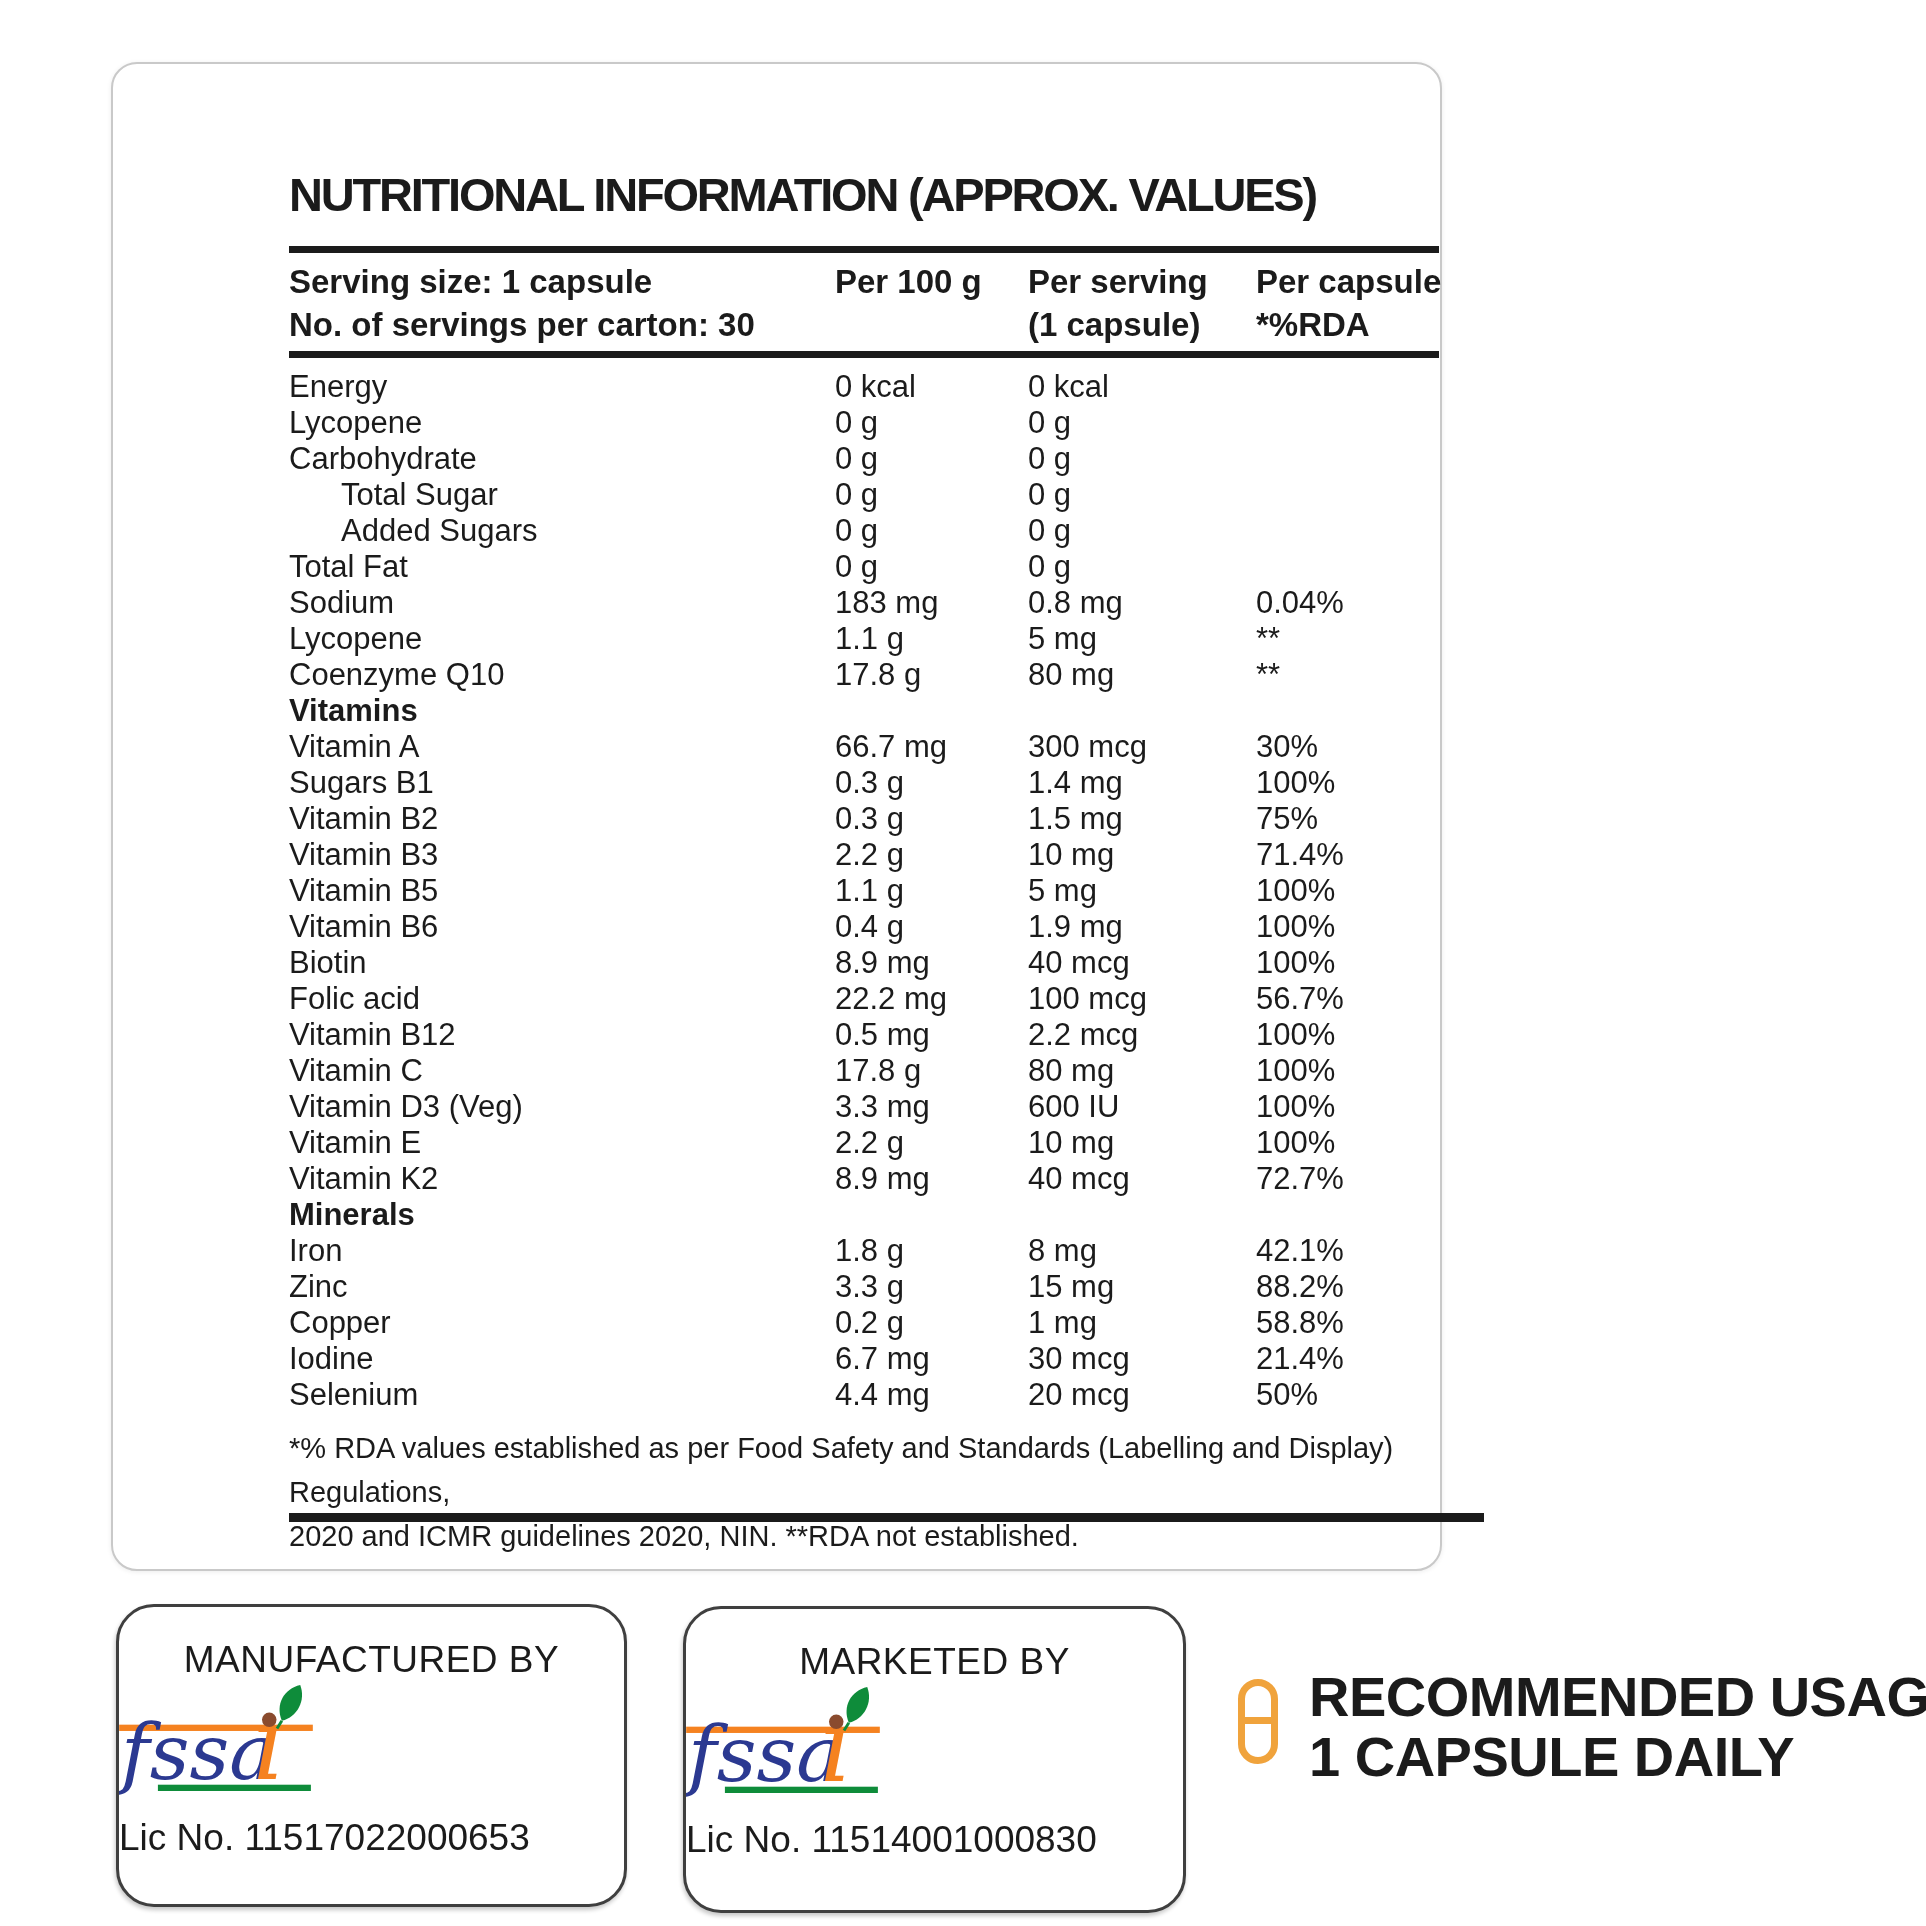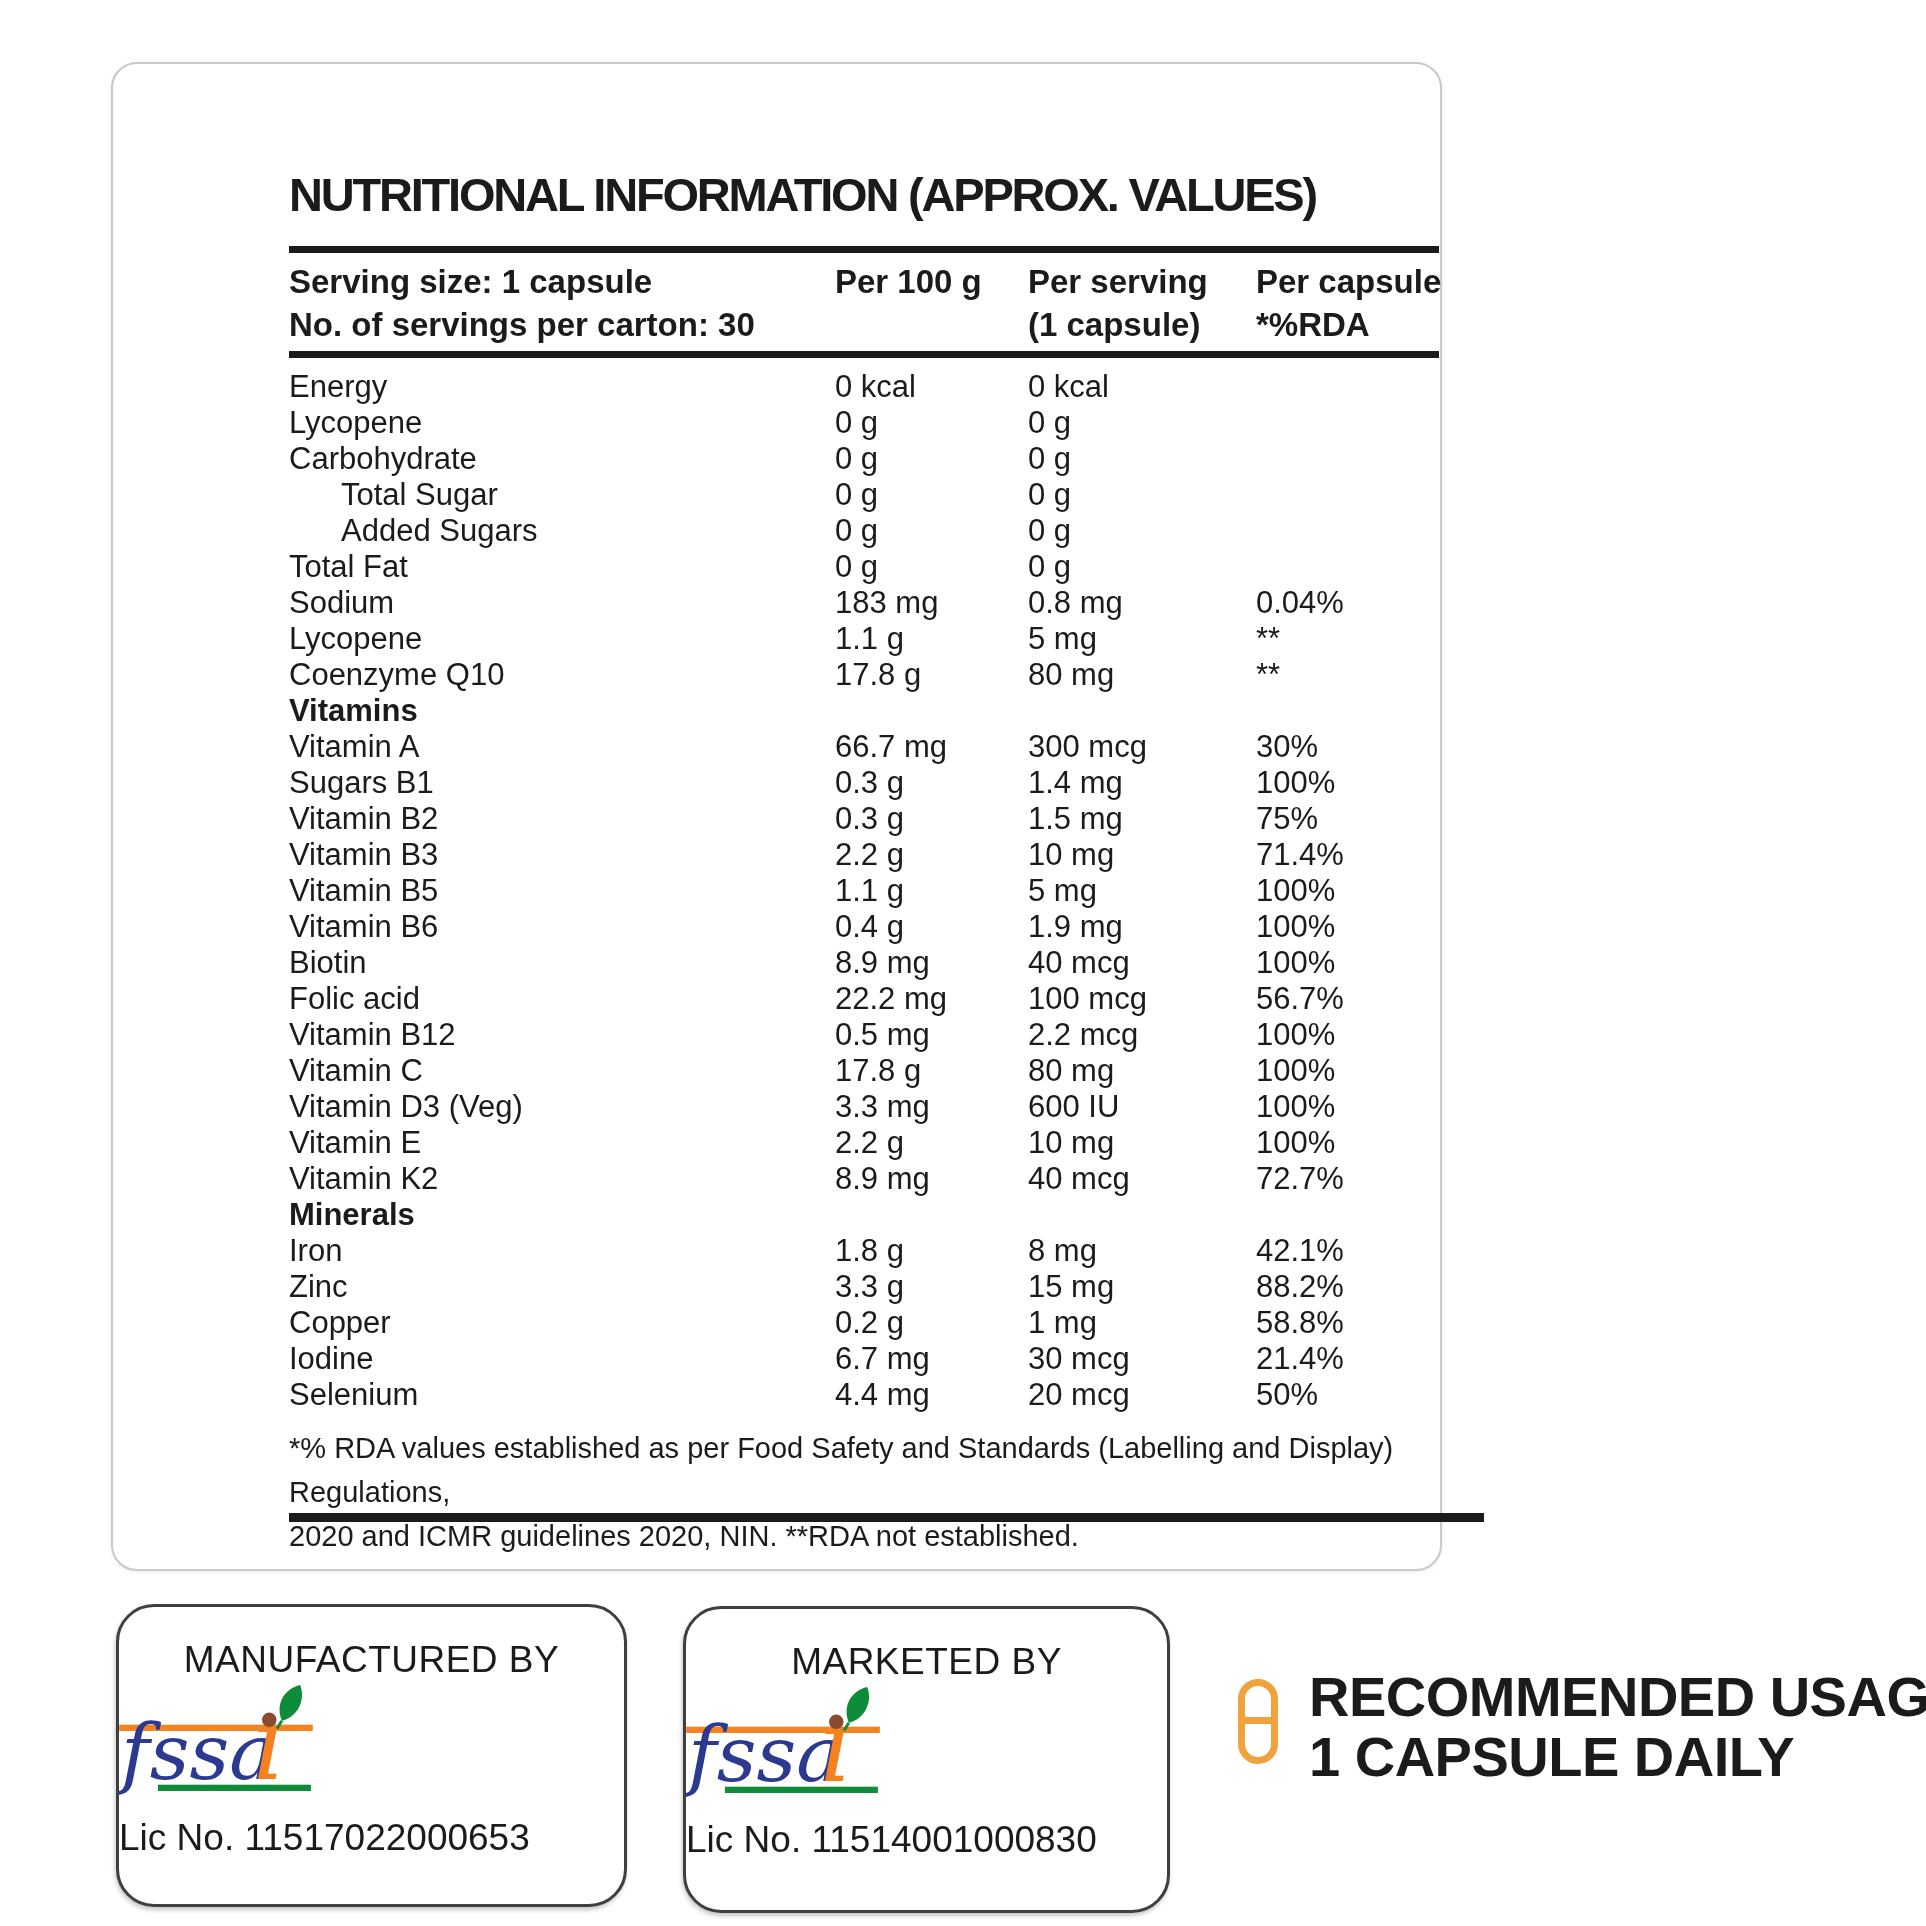--- a/index.html
+++ b/index.html
@@ -28,21 +28,21 @@
   .row .indent{padding-left:52px;}
   .row.section .c{font-weight:bold;}
 
   .footnote{position:absolute;left:176px;top:1362px;width:1218px;font-size:29px;
             line-height:44px;font-weight:400;}
 
   
   .lic-box{position:absolute;background:#ffffff;border:3px solid #3f3f3f;border-radius:38px;
            box-shadow:-1px 3px 4px rgba(0,0,0,0.22);}
   .box1{left:116px;top:1584px;width:505px;height:297px;}
-  .box2{left:683px;top:1586px;width:481px;height:301px;}
+  .box2{left:683px;top:1586px;width:481px;height:301px;padding-left:16px;}
   .box-label{position:absolute;top:32px;left:0;width:100%;text-align:center;
              font-size:37px;letter-spacing:0.5px;white-space:nowrap;}
   .logo-wrap{position:absolute;top:77px;left:0;width:100%;display:flex;}
   .fssai-svg{width:194px;height:122px;}
   .fssai-text-main{font-family:"DejaVu Serif","Liberation Serif",serif;font-style:italic;
              font-size:80px;fill:#2b3991;}
   .fssai-text-i{font-family:"DejaVu Serif","Liberation Serif",serif;font-style:italic;
              font-size:104px;fill:#f58220;}
   .lic-no{position:absolute;top:210px;left:0;width:100%;text-align:left;font-size:37px;
           white-space:nowrap;}

